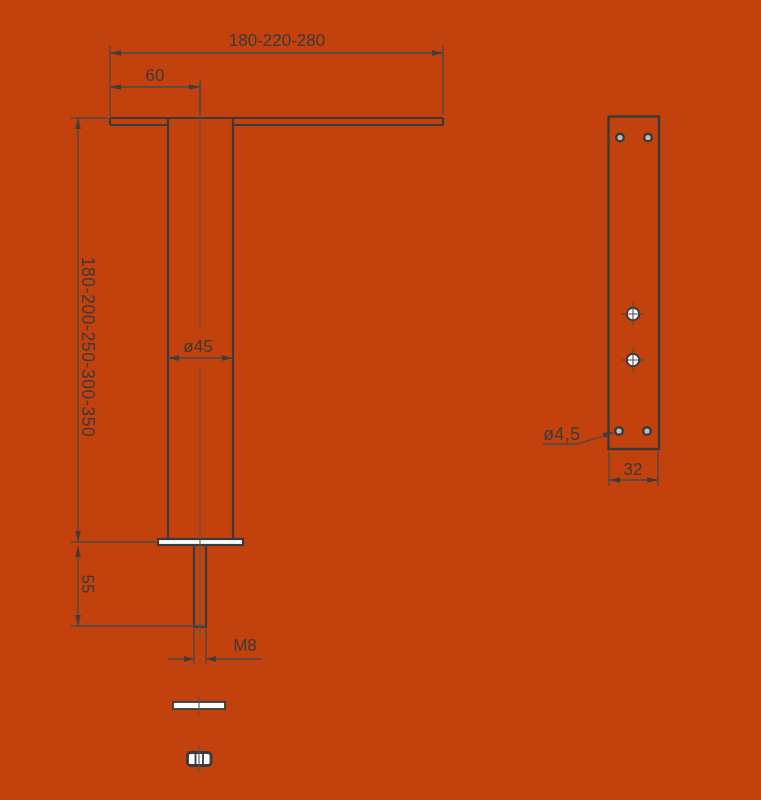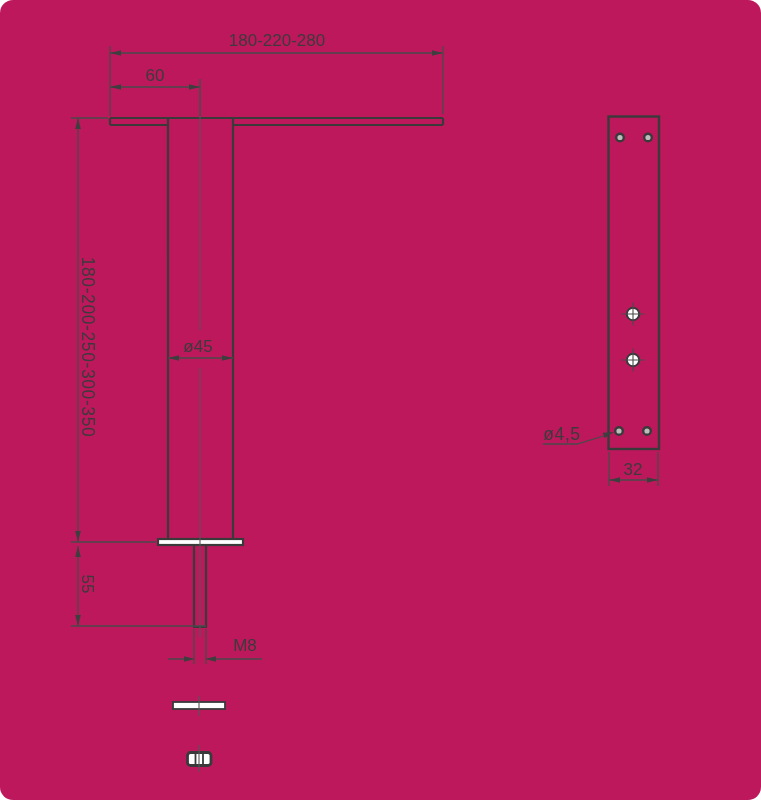--- a/index.html
+++ b/index.html
@@ -1,16 +1,16 @@
 <!DOCTYPE html>
 <html><head>
 <meta charset="utf-8">
 <style>
   html,body{margin:0;padding:0;background:#ffffff;}
-  .canvas{position:relative;width:761px;height:800px;background:#be185d;overflow:hidden;border-radius:13px;}
+  .canvas{position:relative;width:761px;height:800px;background:#c2410c;overflow:hidden;}
   svg{display:block;}
   .obj{stroke:#3a3a3a;stroke-width:2.2;fill:none;}
   .objfill{stroke:#3a3a3a;stroke-width:2.2;fill:#ffffff;}
   .bold{stroke:#3a3a3a;stroke-width:2.8;fill:#ffffff;}
   .dim{stroke:#4a4a4a;stroke-width:1.3;fill:none;}
   .cl{stroke:#565656;stroke-width:1.1;fill:none;}
   .ah{fill:#3e3e3e;stroke:none;}
   .hole{stroke:#3a3a3a;stroke-width:2.4;fill:#bdbdbd;}
   .cmark{stroke:#3a3a3a;stroke-width:2;fill:#ffffff;}
   .cline{stroke:#4a4a4a;stroke-width:1.1;fill:none;}

